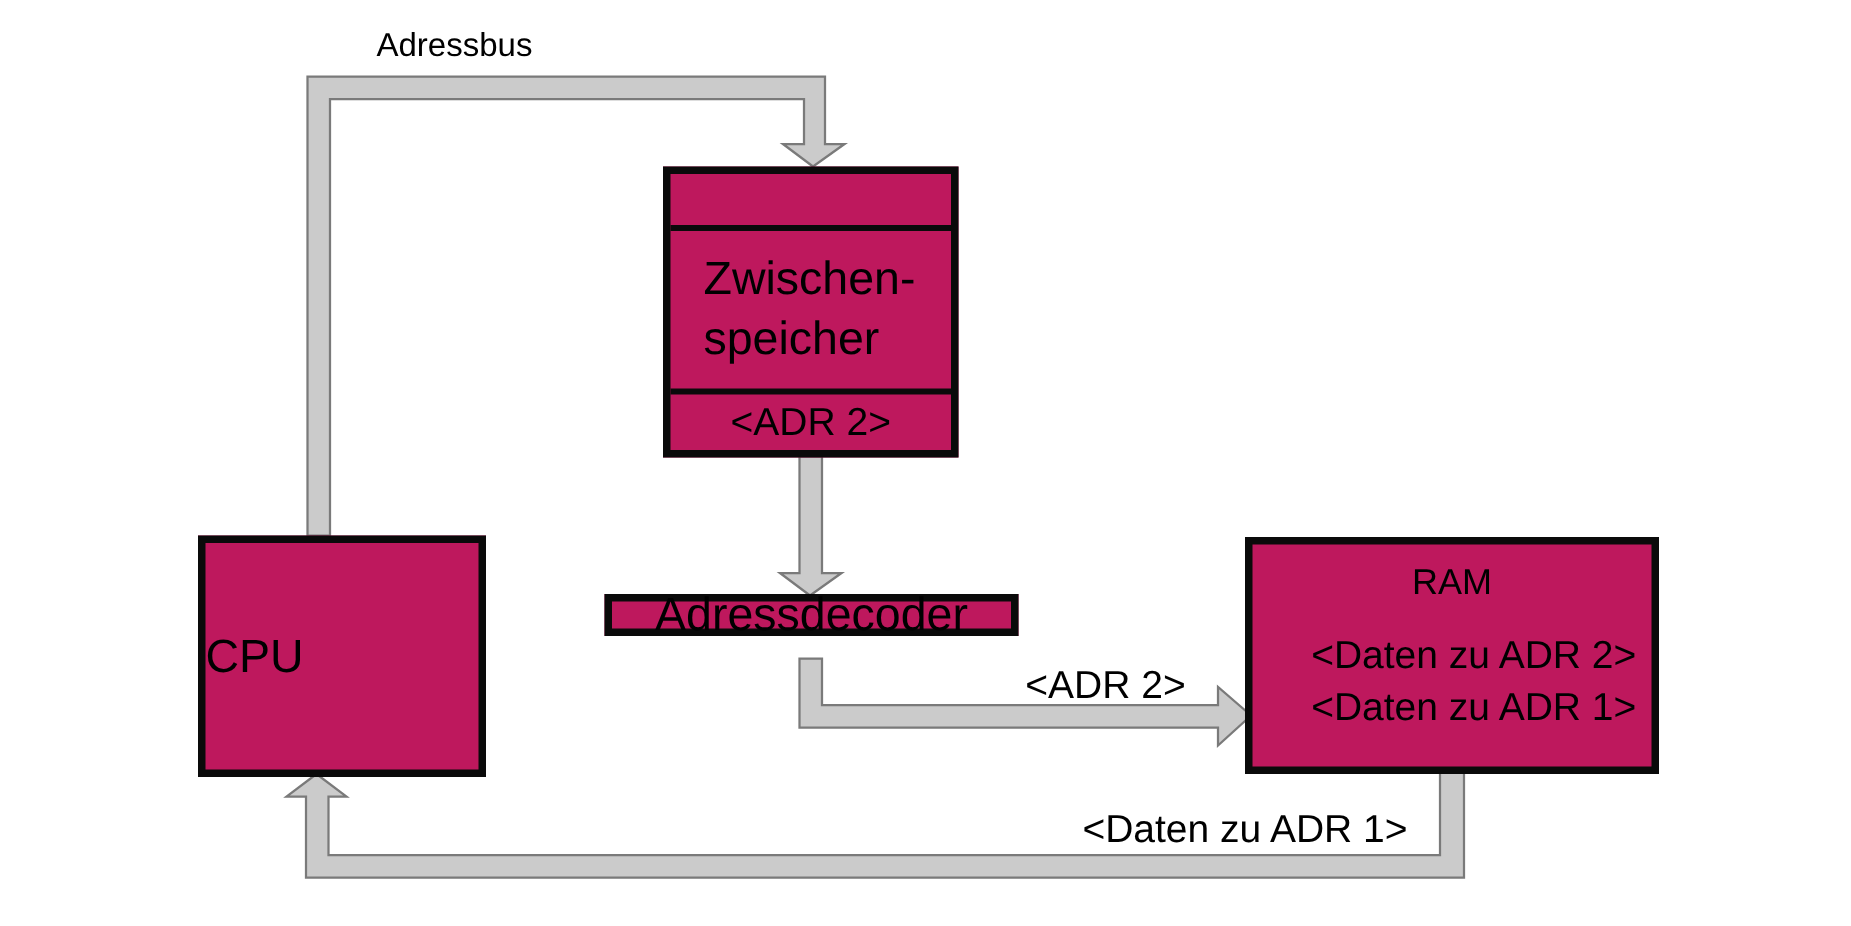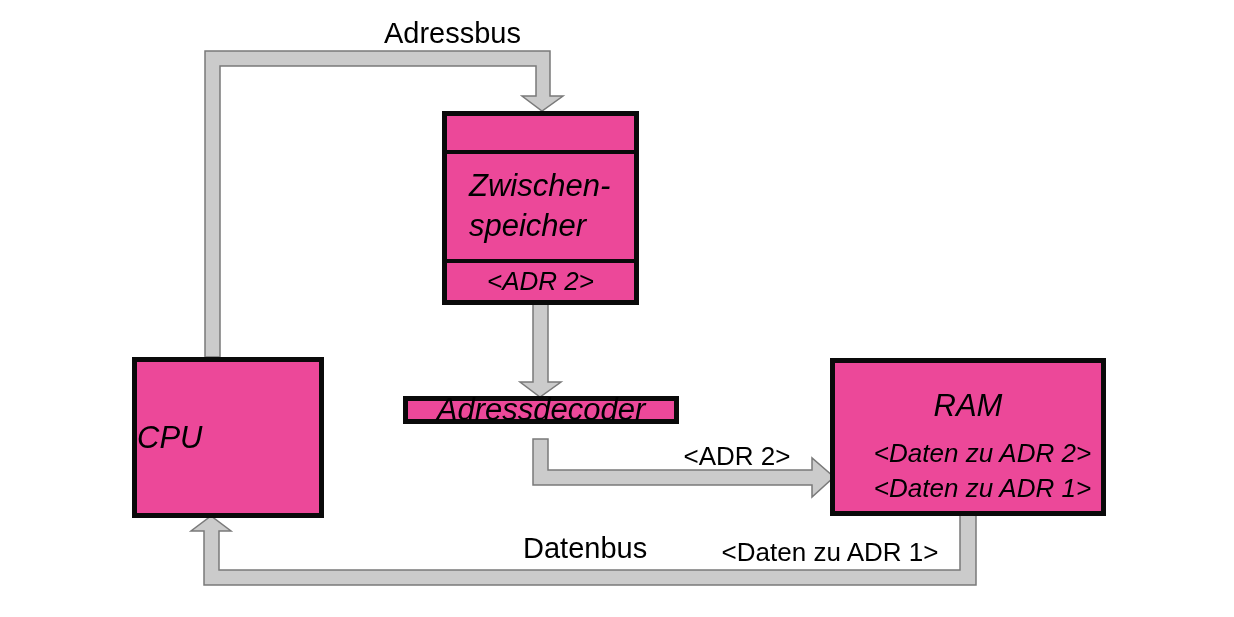--- a/index.html
+++ b/index.html
@@ -25,24 +25,23 @@
   }
   .bus-pipe {
     fill: #cbcbcb;
     stroke: #7a7a7a;
     stroke-width: 1.5;
     stroke-linejoin: miter;
   }
   .box {
     position: absolute;
     box-sizing: border-box;
-    background: #ec4899;
+    background: #be185d;
     border: 5px solid #0a0a0a;
     z-index: 2;
-    font-style: italic;
   }
   .box-cpu {
     left: 132px; top: 357px;
     width: 192px; height: 161px;
     display: flex;
     align-items: center;
     justify-content: flex-start;
     font-size: 31px;
   }
   .box-zwischenspeicher {
@@ -76,40 +75,40 @@
     align-items: center;
     justify-content: center;
     font-size: 31px;
   }
   .box-ram {
     left: 830px; top: 358px;
     width: 276px; height: 158px;
     text-align: center;
   }
   .ram-title {
-    margin-top: 25px;
-    font-size: 31px;
+    margin-top: 8px;
+    font-size: 24px;
     line-height: 36px;
   }
   .ram-rows {
     margin-top: 12px;
     font-size: 26px;
     line-height: 35px;
     margin-left: 29px;
   }
   .flabel {
     position: absolute;
     z-index: 3;
     white-space: nowrap;
   }
   .lbl-adressbus {
     left: 251px; top: 17px;
     width: 270px;
-    text-align: right;
-    font-size: 29px;
+    text-align: left;
+    font-size: 22px;
   }
   .lbl-datenbus {
     left: 523px; top: 532px;
     font-size: 29px;
   }
   .lbl-adr2-bus {
     left: 655px; top: 441px;
     width: 164px;
     text-align: center;
     font-size: 26px;
@@ -158,17 +157,16 @@
 
   <div class="box box-ram">
     <div class="ram-title">RAM</div>
     <div class="ram-rows">
       <div>&lt;Daten zu ADR 2&gt;</div>
       <div>&lt;Daten zu ADR 1&gt;</div>
     </div>
   </div>
 
   <div class="flabel lbl-adressbus">Adressbus</div>
-  <div class="flabel lbl-datenbus">Datenbus</div>
   <div class="flabel lbl-adr2-bus">&lt;ADR 2&gt;</div>
   <div class="flabel lbl-daten-adr1-bus">&lt;Daten zu ADR 1&gt;</div>
 
 </div>
 
 </body></html>

